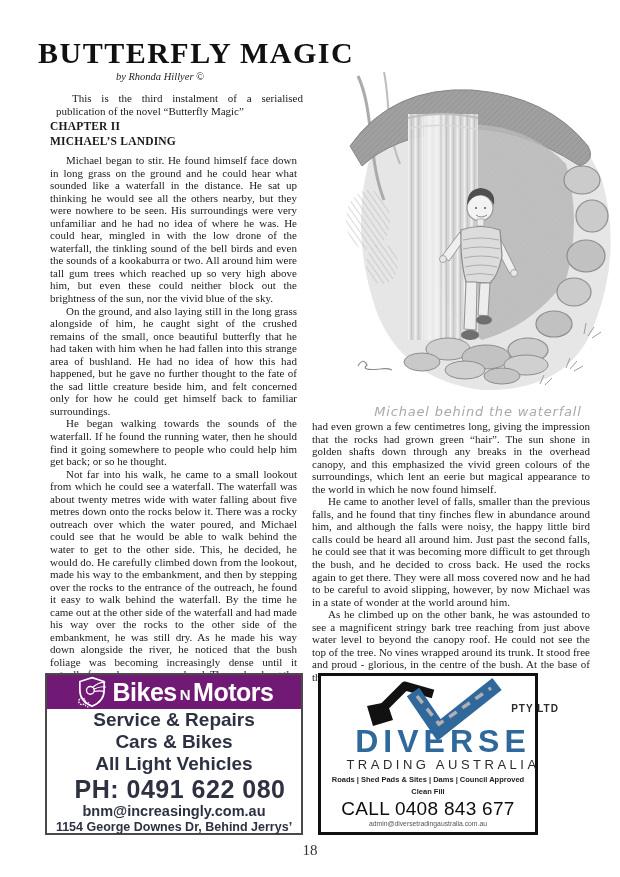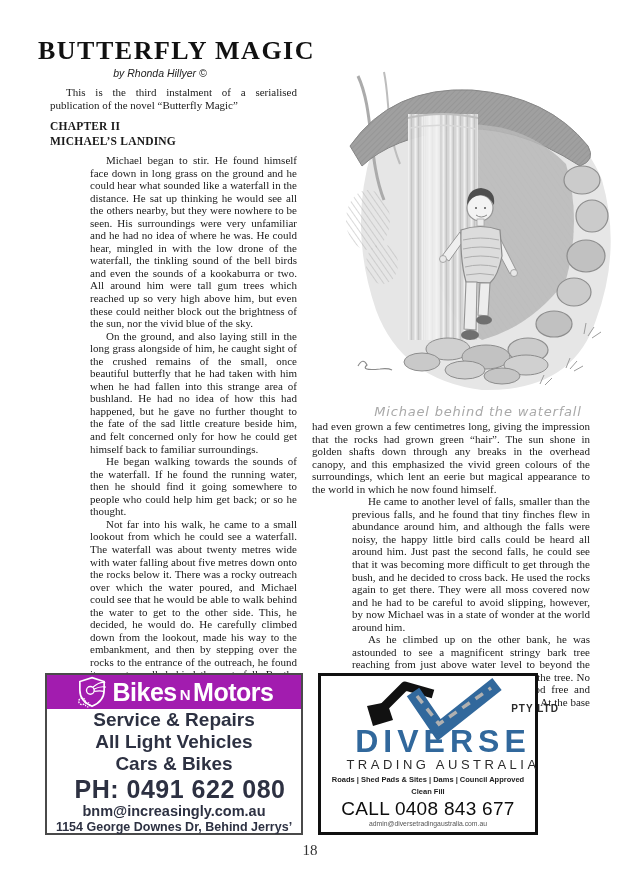--- a/index.html
+++ b/index.html
@@ -5,43 +5,43 @@
   html,body { margin:0; padding:0; background:#f2f2f2; }
   .page {
     position:relative; width:620px; height:877px; background:#ffffff;
     margin:0 auto; outline:1px solid #d9d9d9; overflow:hidden;
     font-family:"Liberation Serif", serif; color:#1a1a1a;
   }
   
   .masthead { position:absolute; left:38px; top:36px; width:244px; text-align:center; }
   .masthead h1 {
     margin:0; font-family:"Liberation Serif", serif; font-weight:bold;
-    font-size:26px; letter-spacing:1.5px; color:#111; white-space:nowrap;
-  }
-  .byline { margin-top:1px; font-family:Liberation Sans, sans-serif; font-style:italic; font-size:10.5px; color:#222; }
-  
-  .intro { position:absolute; left:50px; top:86px; width:247px; font-size:11px; line-height:12.6px; text-align:justify; text-indent:16px; margin:0; }
+    font-size:30px; letter-spacing:1.5px; color:#111; white-space:nowrap;
+  }
+  .byline { margin-top:1px; font-family:Liberation Serif, serif; font-style:italic; font-size:10.5px; color:#222; }
+  
+  .intro { position:absolute; left:50px; top:86px; width:247px; font-size:11px; line-height:12.6px; text-align:justify; text-indent:16px; margin:6px; }
   .chapter { position:absolute; left:50px; top:119px; font-size:11.5px; font-weight:bold; line-height:14.5px; letter-spacing:0.2px; }
   .col-left  { position:absolute; left:50px;  top:154px; width:247px; }
   .col-right { position:absolute; left:312px; top:420px; width:278px; }
   .body-p { margin:0; font-size:11px; line-height:12.55px; text-align:justify; }
-  .body-p.indent { text-indent:16px;margin-left:40px; }
+  .body-p.indent { text-indent:16px; }
   
   .illustration { position:absolute; left:314px; top:52px; width:296px; margin:16px; }
   .illustration svg { display:block; width:296px; height:334px; }
   .illo-caption {
     text-align:center; margin-top:2px;
     font-family:"DejaVu Sans", sans-serif; font-style:italic;
     font-size:13px; letter-spacing:0.8px; color:#a9a9a9;
   }
   
   .ad { position:absolute; box-sizing:border-box; background:#fff; font-family:"Liberation Sans", sans-serif; }
   .ad-bikes { left:45px; top:673px; width:258px; height:162px; border:2px solid #4a4a4a; }
   .bikes-header {
-    height:34px; background:#a21caf; color:#fff;
+    height:34px; background:#701a75; color:#fff;
     display:flex; align-items:center; justify-content:center; gap:4px;
   }
   .bikes-title { font-weight:bold; font-size:25px; letter-spacing:-0.5px; white-space:nowrap; line-height:1; }
   .bikes-title .small-n { font-size:15px; padding:0 3px; vertical-align:1px; }
   .bikes-body { text-align:center; color:#2d3142;border-radius:14px; }
   .b-line    { font-weight:bold; font-size:19px; line-height:22px; }
   .b-phone   { font-weight:bold; font-size:25px; line-height:28px; letter-spacing:0.5px;padding-left:12px; }
   .b-email   { font-weight:bold; font-size:14.5px; line-height:17px; }
   .b-address { font-weight:bold; font-size:12.5px; line-height:15px; }
   .ad-diverse { left:318px; top:673px; width:220px; height:162px; border:3px solid #101010; text-align:center; }
@@ -184,22 +184,22 @@
         <path d="M30,3 L52,10 V26 C52,42 42,50 30,55 C18,50 8,42 8,26 V10 Z" fill="none" stroke="#ffffff" stroke-width="3"></path>
         <circle cx="27" cy="26" r="7" fill="none" stroke="#ffffff" stroke-width="2.5"></circle>
         <path d="M32,20 Q44,10 54,12 M33,24 Q45,18 55,20 M34,28 Q44,26 52,28" stroke="#ffffff" stroke-width="2.2" fill="none"></path>
         <circle cx="12" cy="46" r="6" fill="none" stroke="#ffffff" stroke-width="2.5" stroke-dasharray="3 2"></circle>
         <circle cx="22" cy="52" r="4" fill="none" stroke="#ffffff" stroke-width="2" stroke-dasharray="2.5 1.8"></circle>
       </svg>
       <div class="bikes-title"><span>Bikes</span><span class="small-n">N</span><span>Motors</span></div>
     </div>
     <div class="bikes-body">
       <div class="b-line">Service &amp; Repairs</div>
+      <div class="b-line">Cars &amp; Bikes</div>
       <div class="b-line">All Light Vehicles</div>
-      <div class="b-line">Cars &amp; Bikes</div>
       <div class="b-phone">PH: 0491 622 080</div>
       <div class="b-email">bnm@increasingly.com.au</div>
       <div class="b-address">1154 George Downes Dr, Behind Jerrys’</div>
     </div>
   </div>
 
   <div class="ad ad-diverse">
     <svg class="diverse-logo" viewBox="0 0 244 96" aria-hidden="true">
       <g>
         <path d="M58,34 L84,8 L112,16" stroke="#111111" stroke-width="9" fill="none" stroke-linejoin="round"></path>

